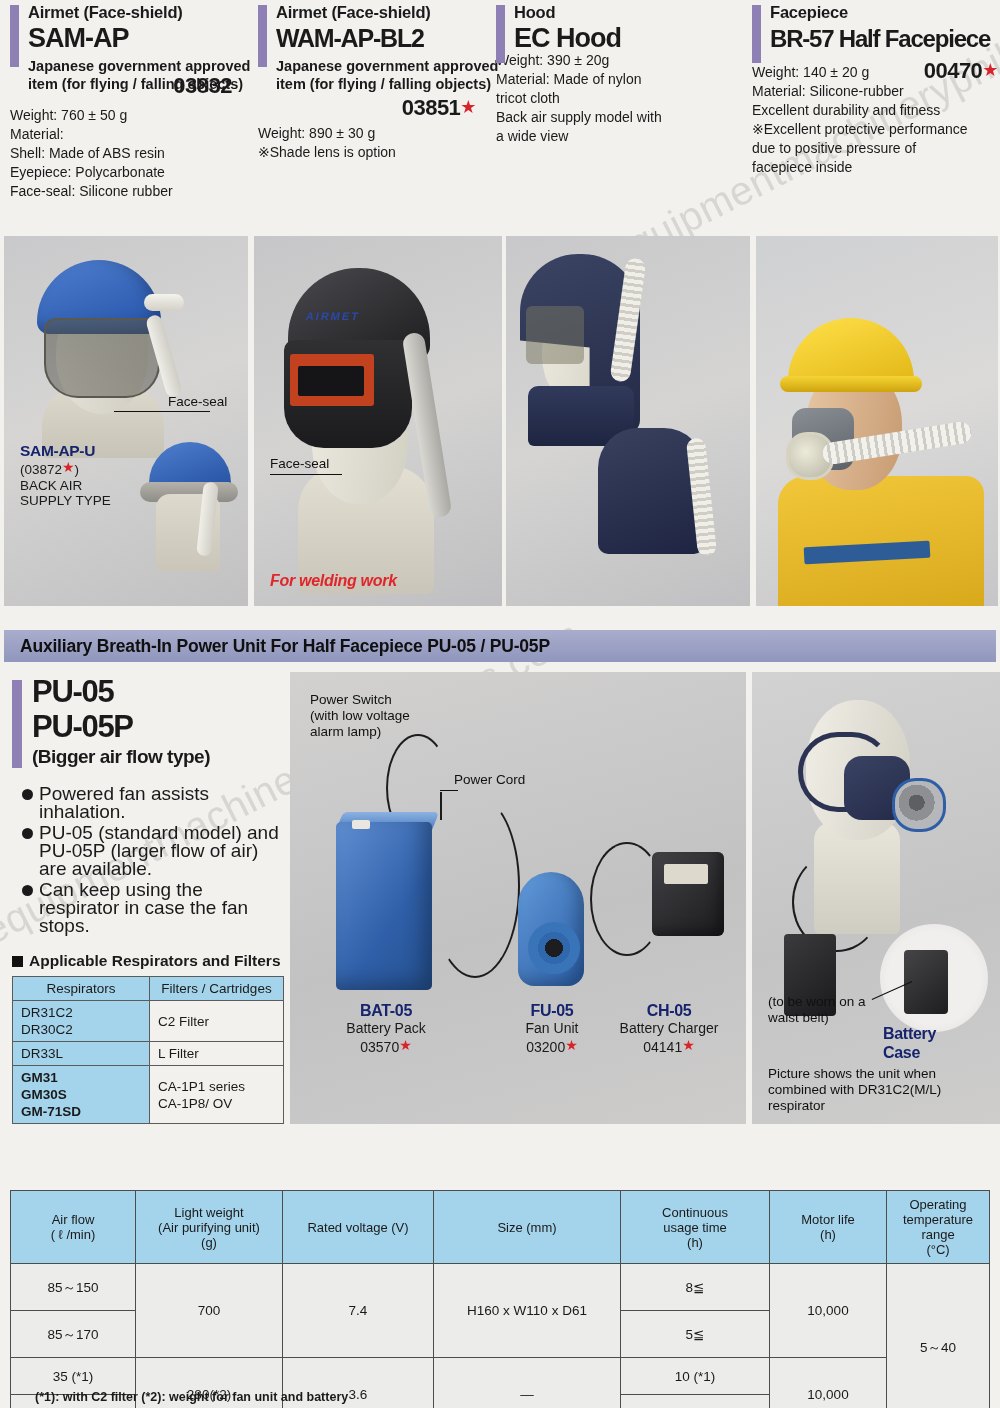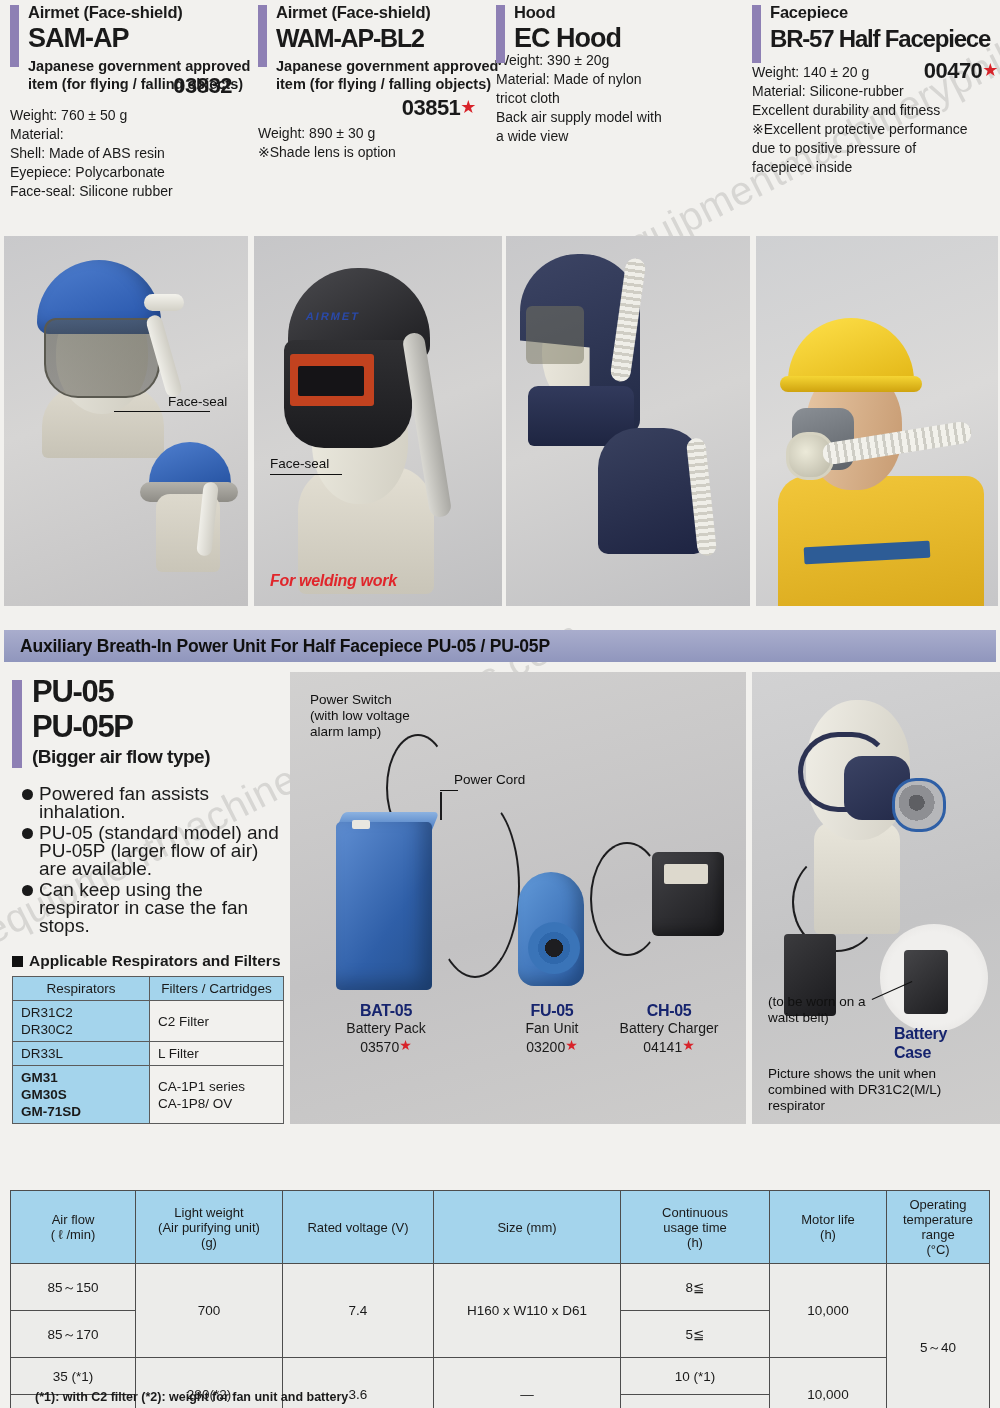--- a/index.html
+++ b/index.html
@@ -189,21 +189,21 @@
       border:3px solid #2e5fa6;}
   .rstrap{position:absolute;left:46px;top:60px;width:84px;height:70px;border:5px solid #2c3252;
       border-radius:40px;border-right-color:transparent;}
   .rbat{position:absolute;left:32px;top:262px;width:52px;height:82px;border-radius:4px;
       background:linear-gradient(140deg,#3b3b3e,#1a1a1d);}
   .rcircle{position:absolute;left:128px;top:252px;width:108px;height:108px;border-radius:54px;
       background:radial-gradient(circle,#f0efed 60%,#dedcda);}
   .rbat2{position:absolute;left:152px;top:278px;width:44px;height:64px;border-radius:4px;
       background:linear-gradient(140deg,#454548,#1e1e21);}
   .rlbl{position:absolute;font-size:13.5px;line-height:16px;color:#101010;}
-  .bc{position:absolute;left:142px;top:352px;font-size:16px;font-weight:700;color:#16246e;
+  .bc{position:absolute;left:131px;top:352px;font-size:16px;font-weight:700;color:#16246e;
       line-height:19px;letter-spacing:-.3px;}
 
   
   .spect{position:absolute;left:10px;top:1190px;width:980px;border-collapse:collapse;
       font-size:13.5px;border:1px solid #4d4d4d;}
   .spect th,.spect td{border:1px solid #4d4d4d;text-align:center;font-weight:400;
       padding:4px 3px;line-height:15px;background:#ececea;}
   .spect th{background:#a4d4ec;font-size:13px;line-height:15px;padding:6px 3px;}
   .foot{position:absolute;left:10px;top:1390px;font-size:12.5px;font-weight:600;padding-left:25px;}
 </style>
@@ -289,20 +289,26 @@
       <div class="hel1"></div>
       <div class="shield1"></div>
       <div class="elb1"></div>
       <div class="tube1"></div>
       <div class="lbl-line" style="left:110px;top:175px;width:96px;"></div>
       <div class="lbl" style="left:164px;top:158px;">Face-seal</div>
       <div class="hel2"></div>
       <div class="hel2b"></div>
       <div class="neck2"></div>
       <div class="tube2"></div>
+      <div style="position:absolute;left:16px;top:206px;">
+        <div class="cap-model">SAM-AP-U</div>
+        <div class="cap-sub"><span>(03872</span><span class="star" style="font-size:14px;">★</span><span>)</span></div>
+        <div class="cap-sub">BACK AIR</div>
+        <div class="cap-sub">SUPPLY TYPE</div>
+      </div>
     </div>
 
     <div class="pbox b2">
       <div class="wneck"></div>
       <div class="whead"></div>
       <div class="whel"></div>
       <div class="wlogo">AIRMET</div>
       <div class="wmask"></div>
       <div class="wlens"></div>
       <div class="wglass"></div>

